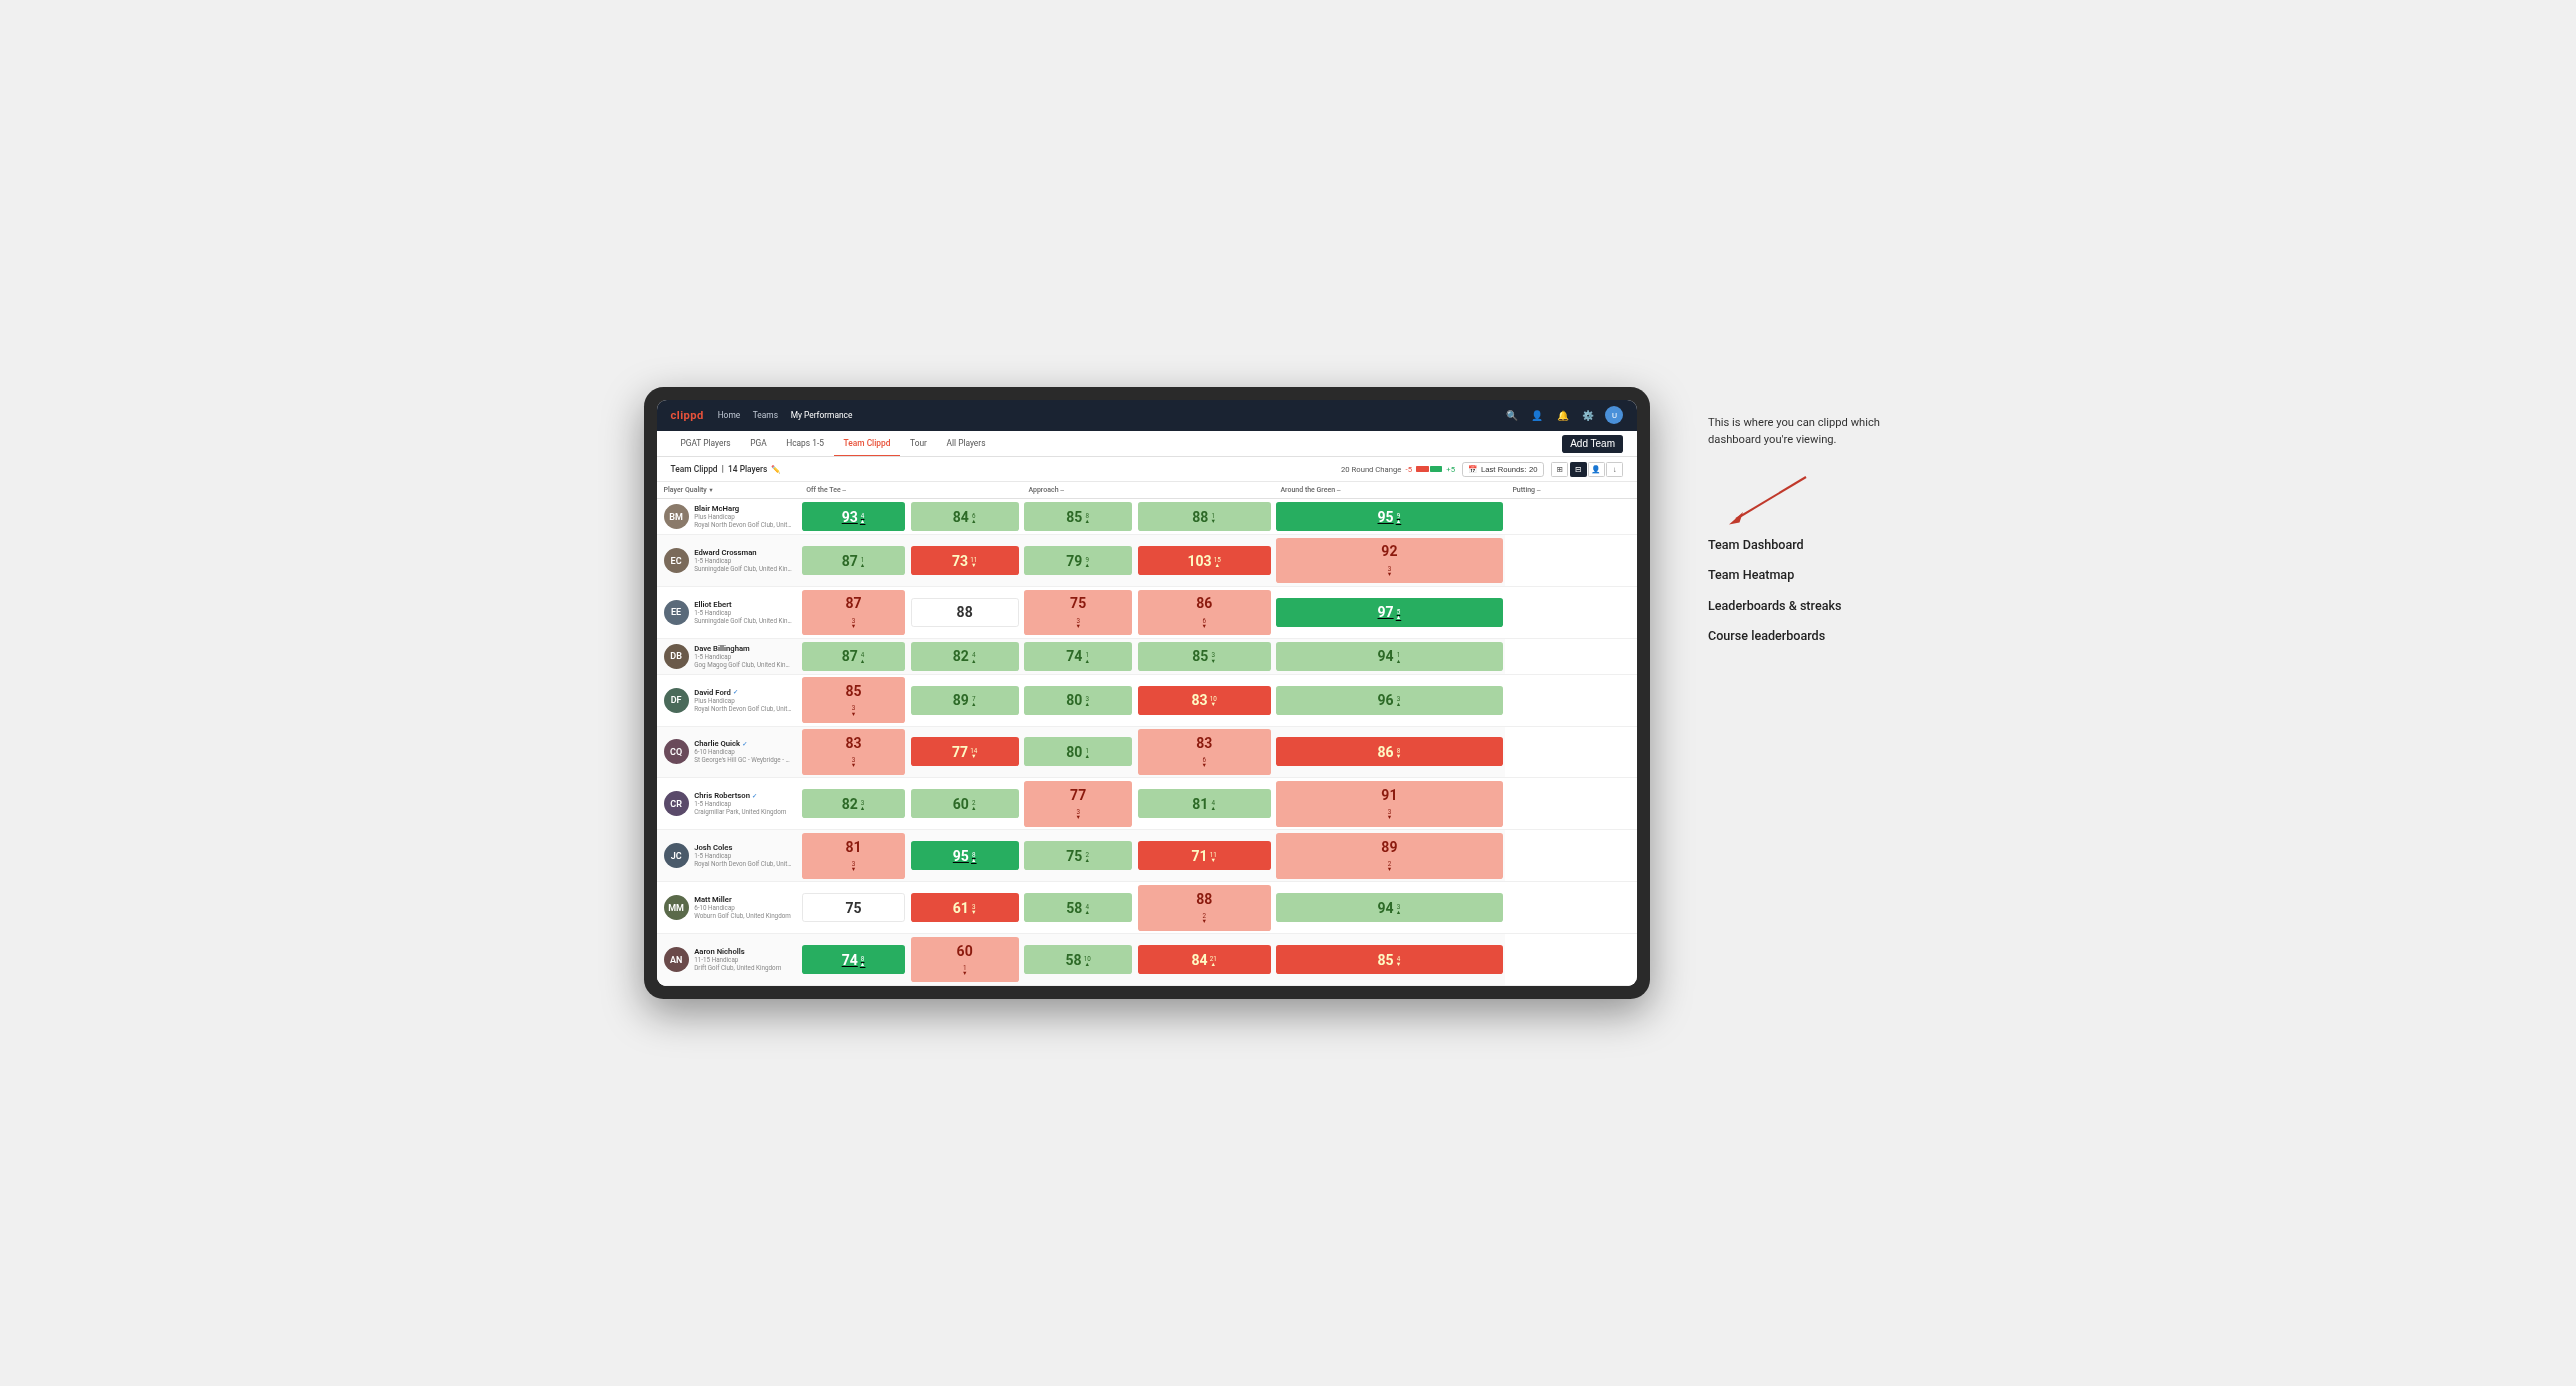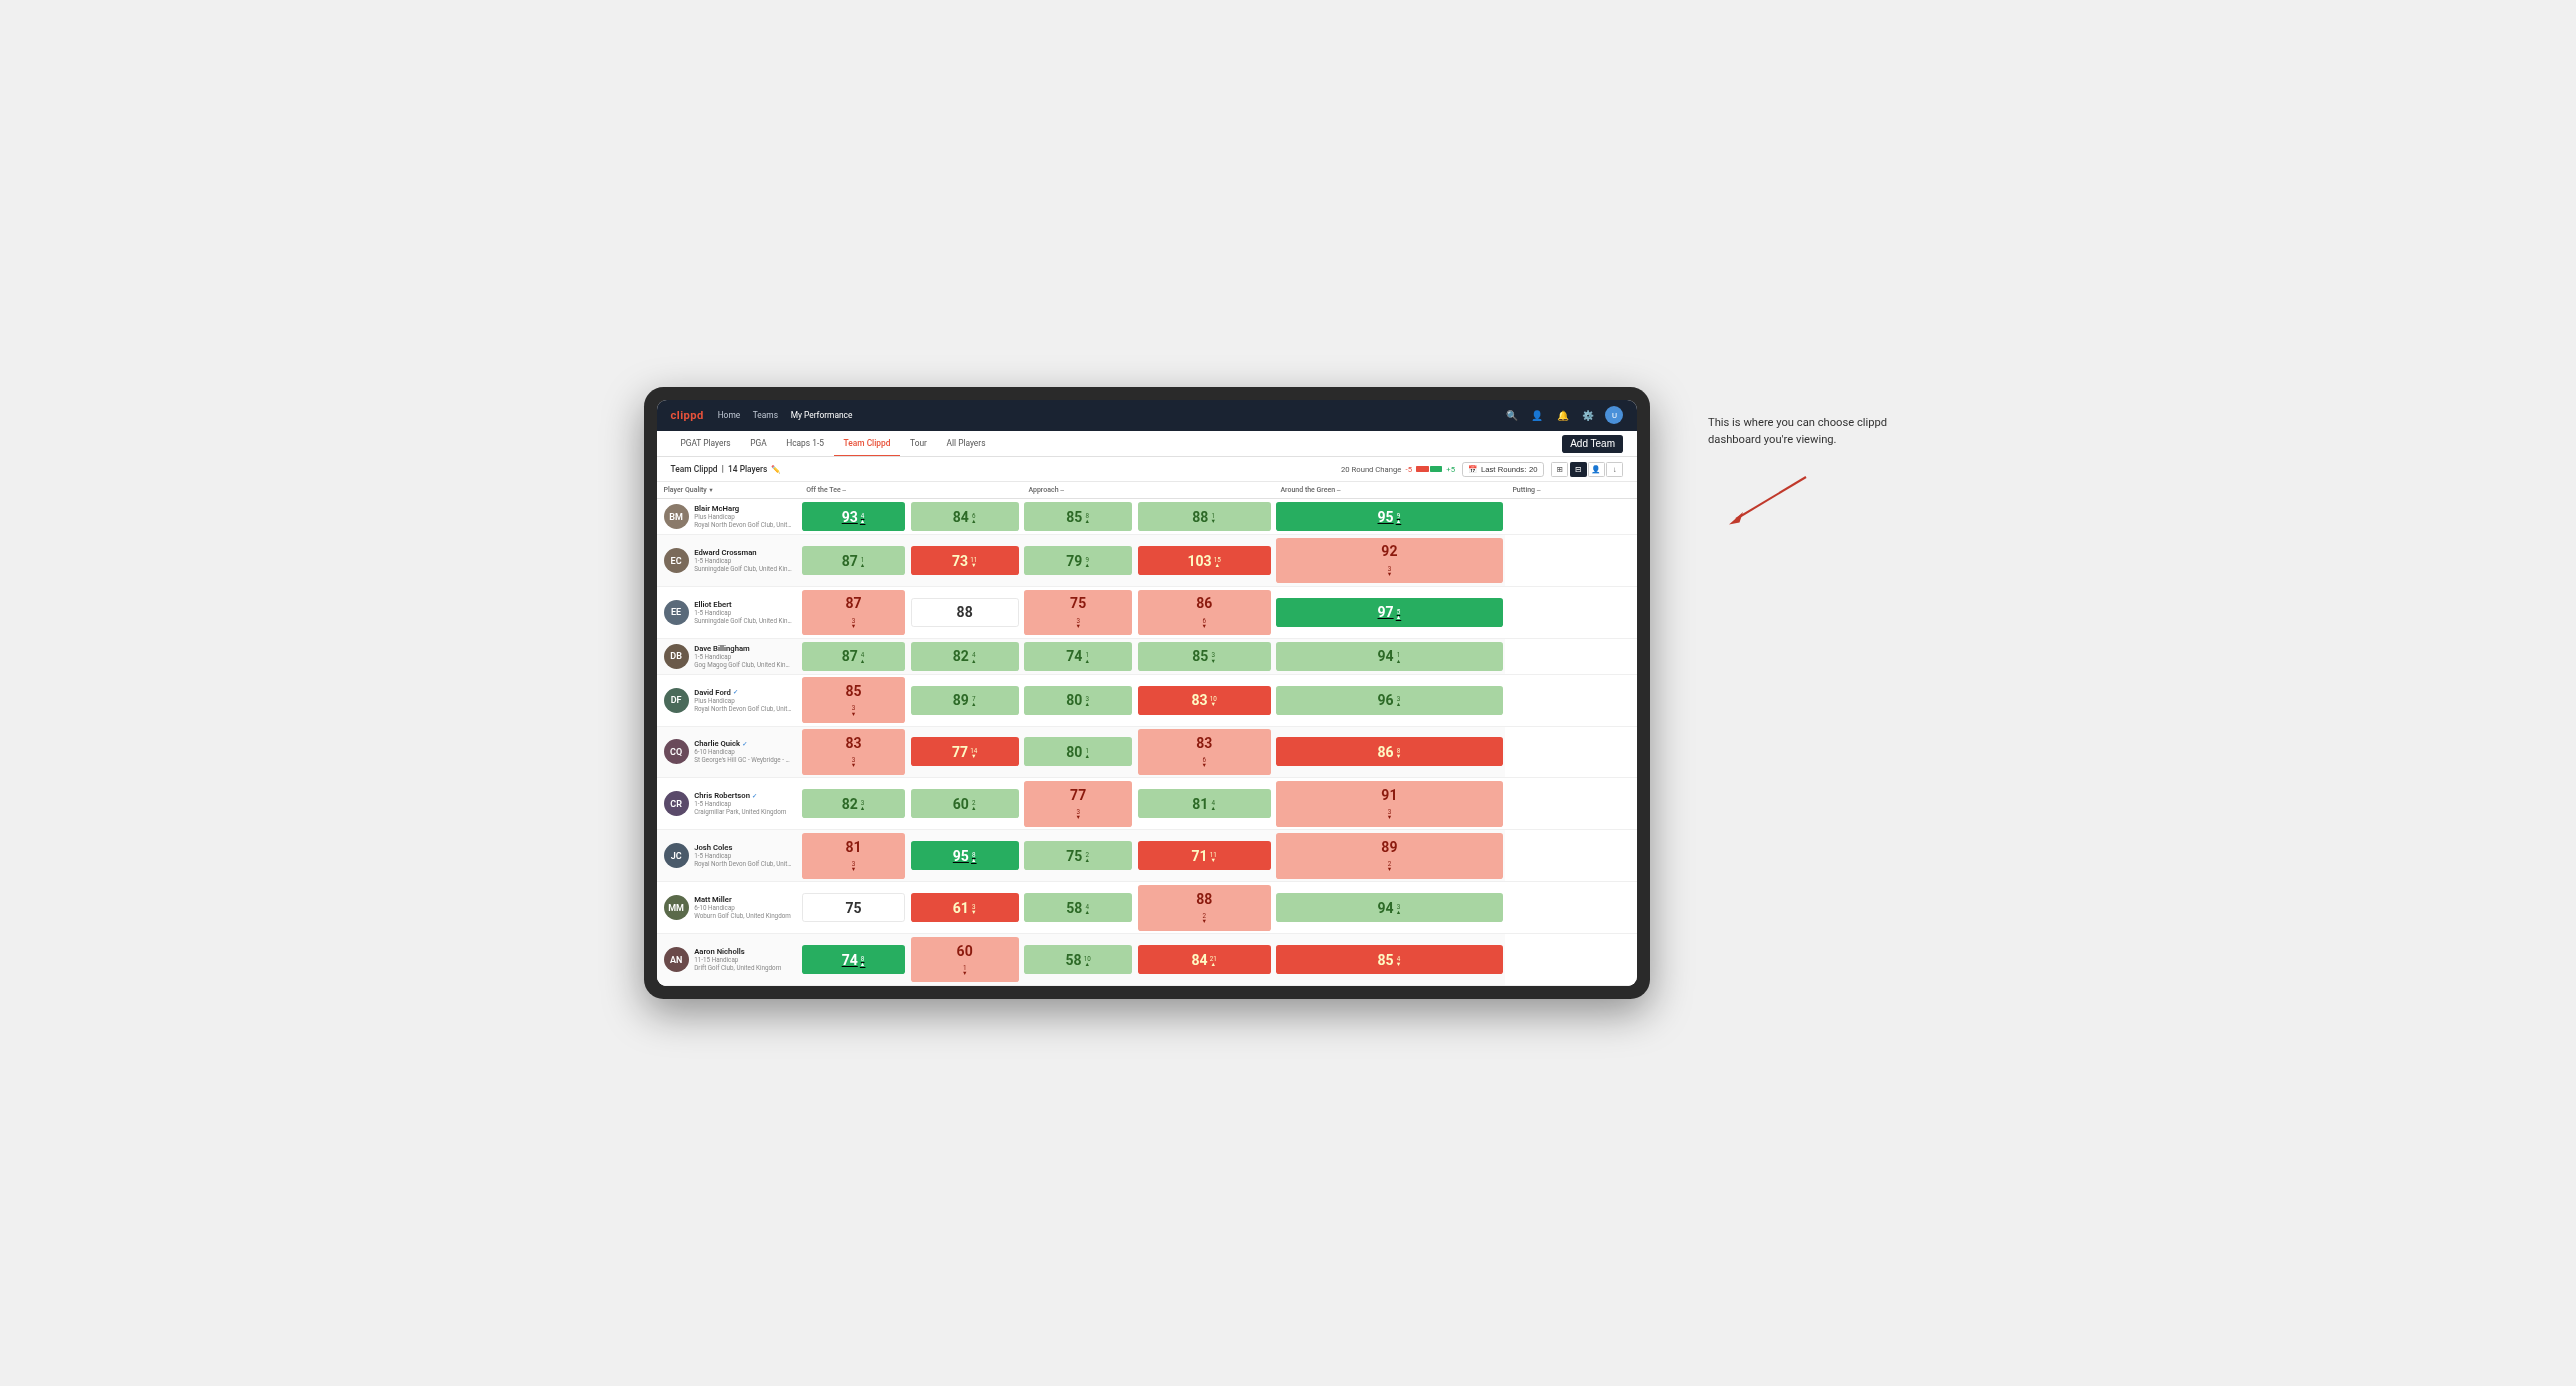--- a/index.html
+++ b/index.html
@@ -1090,21 +1090,27 @@
                   </div>
                 </td>
               </tr>
             </tbody>
         </table>
       </div>
     </div>
   </div>
 
   <div class="sidebar-annotation">
-    <p class="annotation-text">This is where you can choose clippd dashboard you're viewing.</p>
+    <p class="annotation-text">This is where you can clippd which dashboard you're viewing.</p>
 
     <svg width="112" height="56" viewBox="0 0 160 80" style="display:block;margin-bottom:11.2px;">
       <line x1="140" y1="10" x2="40" y2="70" stroke="#c0392b" stroke-width="3"></line>
       <polygon points="30,78 50,60 45,75" fill="#c0392b"></polygon>
     </svg>
+    <div class="annotation-list">
+      <div class="annotation-item">Team Dashboard</div>
+      <div class="annotation-item">Team Heatmap</div>
+      <div class="annotation-item">Leaderboards &amp; streaks</div>
+      <div class="annotation-item">Course leaderboards</div>
+    </div>
   </div>
 </div>
 
 
 </body></html>

